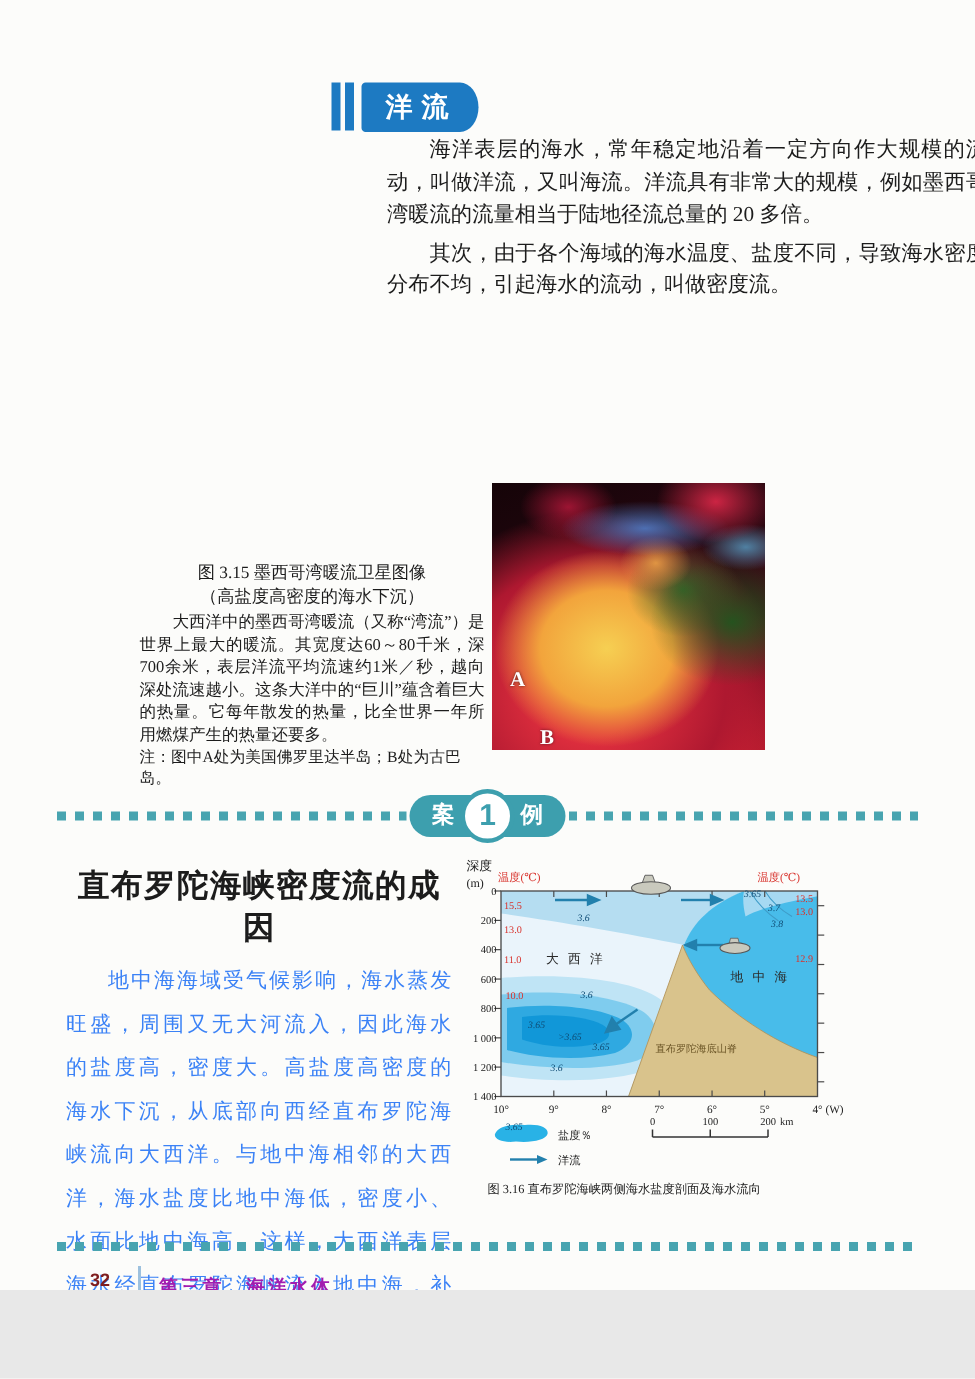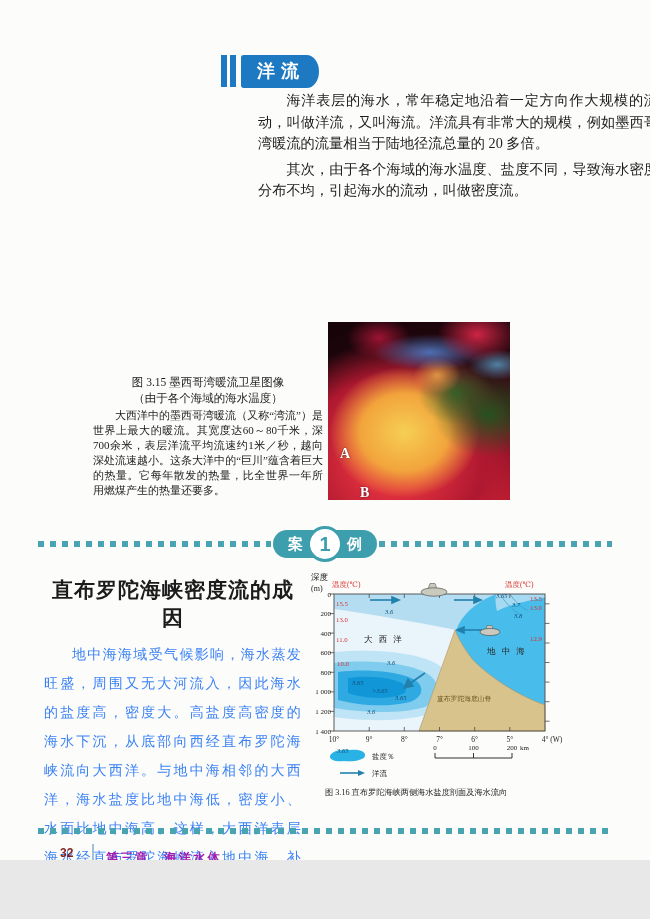--- a/index.html
+++ b/index.html
@@ -87,22 +87,23 @@
     <span class="sec-badge">洋流</span>
   </div>
 
   <div class="body-text">
     <p>海洋表层的海水，常年稳定地沿着一定方向作大规模的流动，叫做洋流，又叫海流。洋流具有非常大的规模，例如墨西哥湾暖流的流量相当于陆地径流总量的 20 多倍。</p>
     <p>其次，由于各个海域的海水温度、盐度不同，导致海水密度分布不均，引起海水的流动，叫做密度流。</p>
   </div>
 
   <div class="fig315-cap">
     <div class="t">图 3.15  墨西哥湾暖流卫星图像</div>
-    <div class="t">（由于各个海域的海水温度）</div>
+    <div class="t">（高盐度高密度的海水下沉）</div>
     <div class="d">大西洋中的墨西哥湾暖流（又称“湾流”）是世界上最大的暖流。其宽度达60～80千米，深700余米，表层洋流平均流速约1米／秒，越向深处流速越小。这条大洋中的“巨川”蕴含着巨大的热量。它每年散发的热量，比全世界一年所用燃煤产生的热量还要多。</div>
+    <div class="n">注：图中A处为美国佛罗里达半岛；B处为古巴岛。</div>
   </div>
 
   <div class="sat">
     <span class="mark a">A</span>
     <span class="mark b">B</span>
   </div>
 
   <div class="divider top">
     <span class="dash"></span>
     <span class="case-badge">

